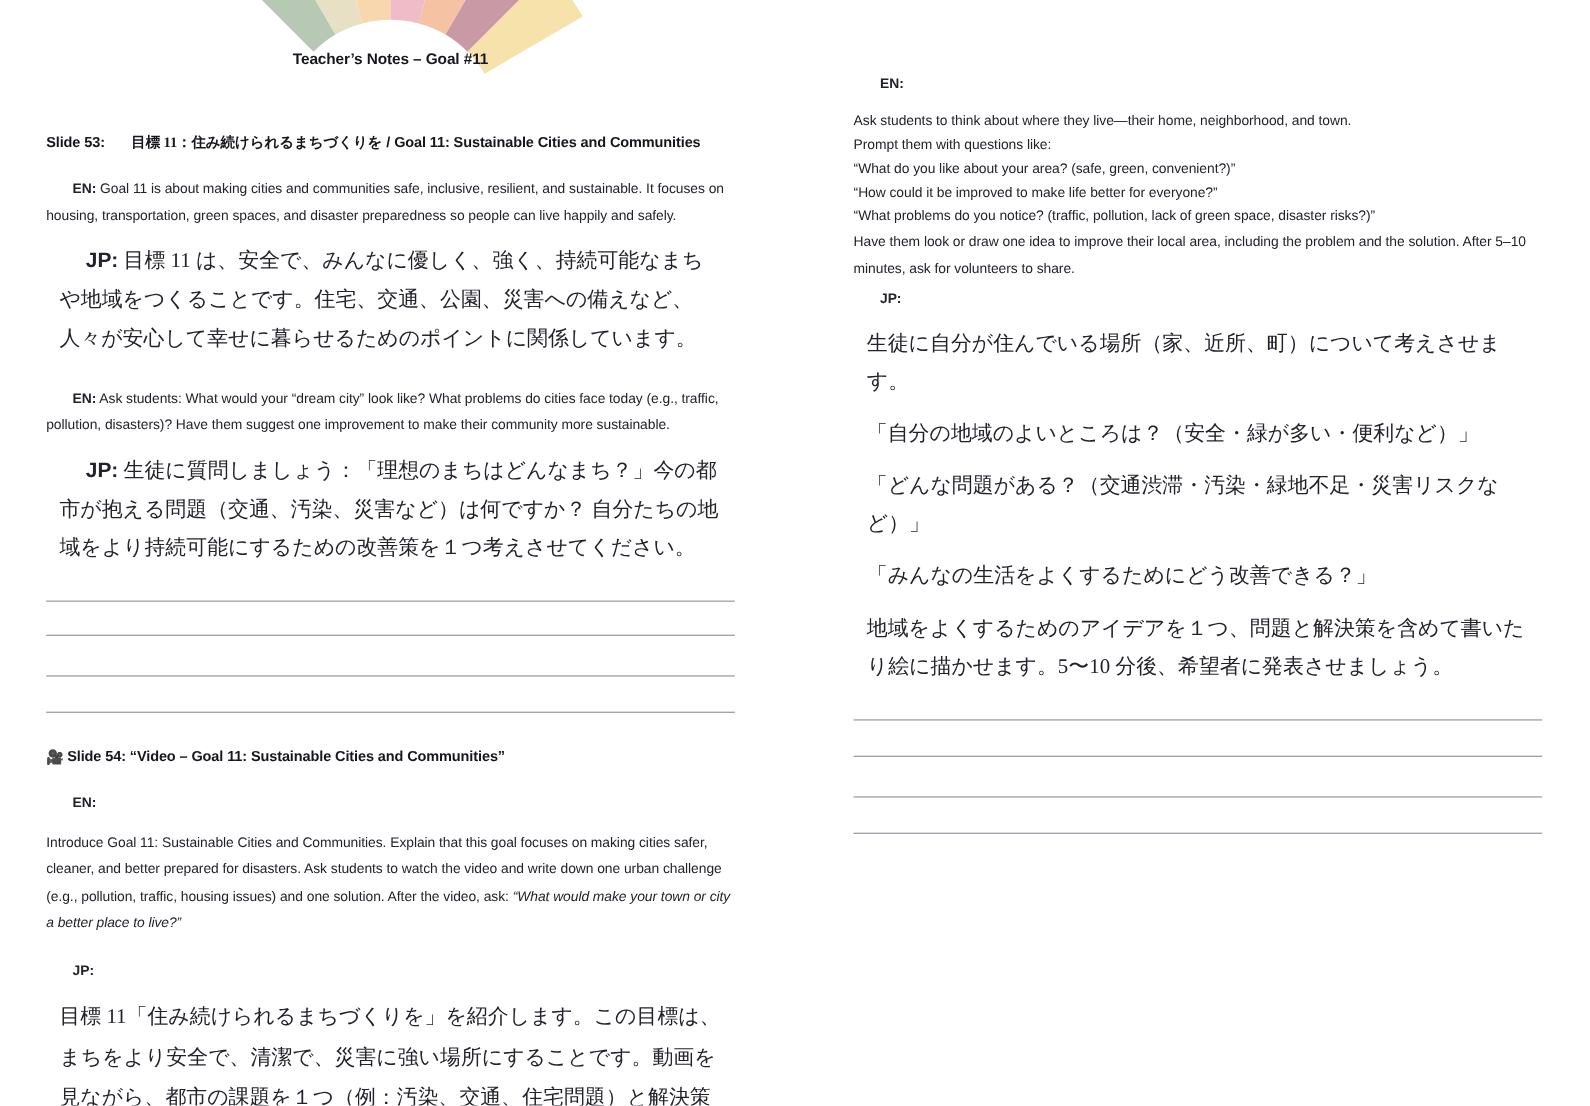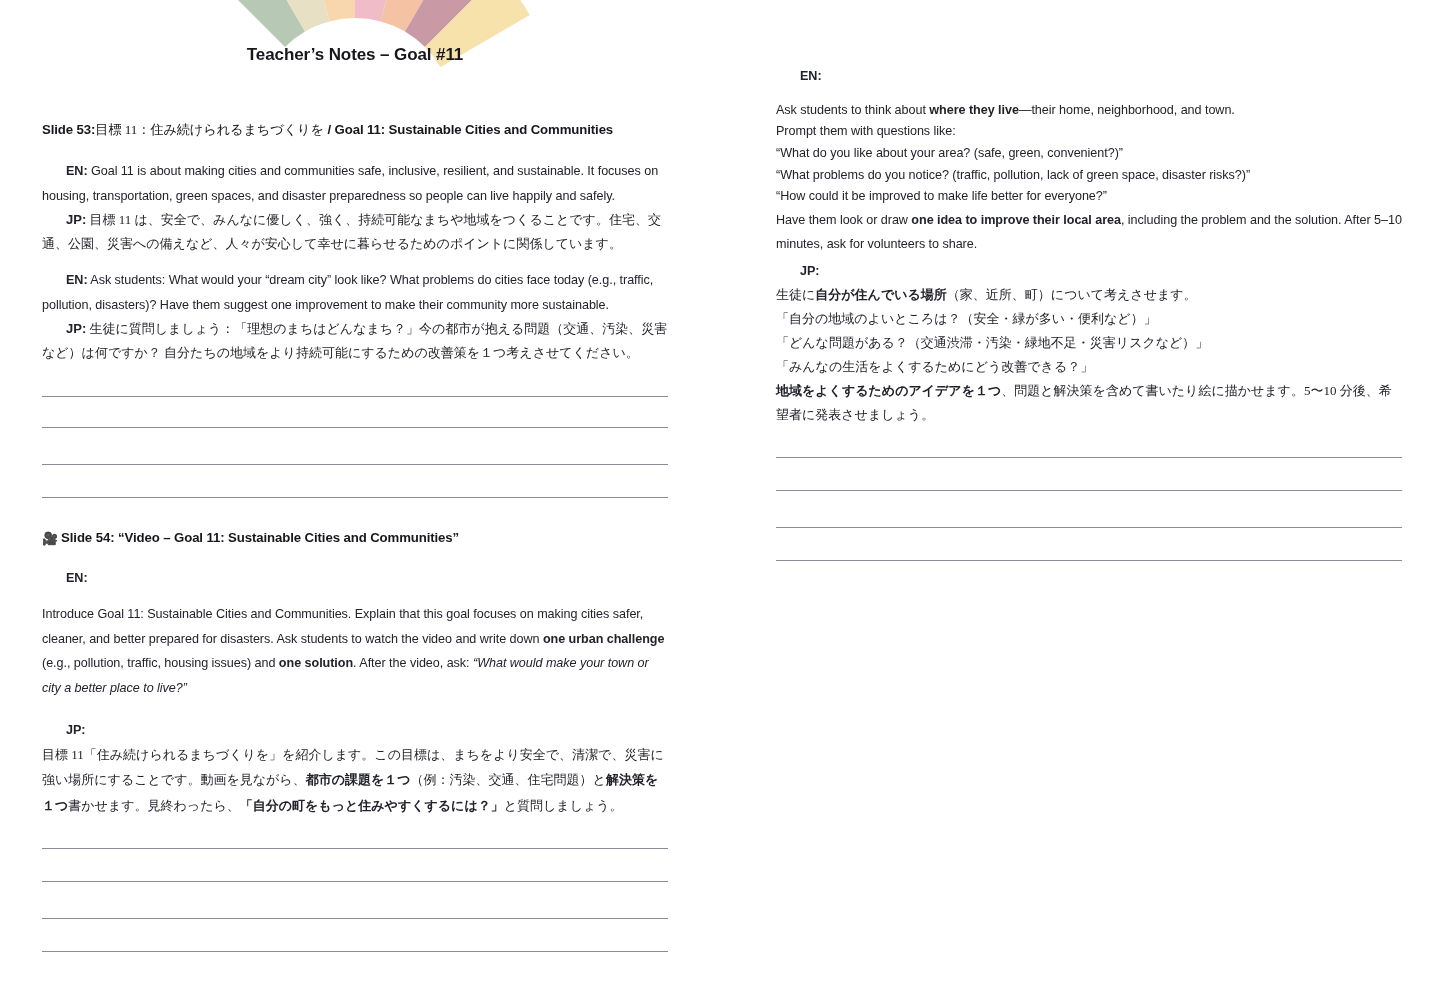--- a/index.html
+++ b/index.html
@@ -43,64 +43,64 @@
   .col-left  { left: 42px;  width: 626px; }
   .col-right { left: 776px; width: 626px; }
 
   
   .doc-title {
     position: absolute;
     left: 120px;
     top: 45px;
     width: 470px;
     text-align: center;
-    font-size: 17px;
+    font-size: 14px;
     font-weight: bold;
     letter-spacing: -0.1px;
     color: #16161d;
   }
 
   .slide-head {
     font-size: 13.2px;
     font-weight: bold;
     color: #16161d;
     line-height: 1.45;
     letter-spacing: -0.1px;
   }
-  .slide-head .jp { font-family: "Liberation Serif", serif; font-weight: normal; }
+  .slide-head .jp { font-family: "Liberation Serif", serif; font-weight: bold; margin-left: 24px; }
 
   .head-icon {
     font-family: "DejaVu Sans", sans-serif;
     font-size: 13px;
     margin-right: 3px;
     vertical-align: -1px;
   }
   .icon-cam  { color: #3b3b42; }
   .icon-hand { color: #e8a33d; }
 
   p.para {
     margin: 0;
     font-size: 12.6px;
     line-height: 1.95;
     color: #22222b;
     letter-spacing: -0.05px;
   }
   p.para.tight { line-height: 1.72; }
 
   p.jp {
-    margin: 0;
+    margin: 12px;
     font-family: "Liberation Serif", serif;
-    font-size: 13px;
+    font-size: 19px;
     line-height: 1.85;
     color: #22222b;
   }
   p.jp.loose { line-height: 1.95; }
 
   .lbl { font-weight: bold; padding-left: 24px; }
-  b   { font-weight: bold; }
+  b   { font-weight: normal; }
   i   { font-style: italic; }
 
   .spacer-sm  { height: 12px; }
   .spacer-md  { height: 20px; }
   .spacer-lg  { height: 30px; }
 
   
   .rules { }
   .rule {
     height: 0;
@@ -182,22 +182,22 @@
 
 
   <div class="spacer-md"></div>
 
   <p class="para tight"><span class="lbl">EN:</span></p>
   <div class="spacer-sm"></div>
 
   <p class="para tight"><span>Ask students to think about </span><b>where they live</b><span>—their home, neighborhood, and town.</span></p>
   <p class="para tight">Prompt them with questions like:</p>
   <p class="para tight">“What do you like about your area? (safe, green, convenient?)”</p>
+  <p class="para tight">“How could it be improved to make life better for everyone?”</p>
   <p class="para tight">“What problems do you notice? (traffic, pollution, lack of green space, disaster risks?)”</p>
-  <p class="para tight">“How could it be improved to make life better for everyone?”</p>
   <p class="para"><span>Have them look or draw </span><b>one idea to improve their local area</b><span>, including the problem and the solution. After 5–10 minutes, ask for volunteers to share.</span></p>
 
   <p class="para tight" style="margin-top:4px;"><span class="lbl">JP:</span></p>
 
   <p class="jp"><span>生徒に</span><b>自分が住んでいる場所</b><span>（家、近所、町）について考えさせます。</span></p>
   <p class="jp">「自分の地域のよいところは？（安全・緑が多い・便利など）」</p>
   <p class="jp">「どんな問題がある？（交通渋滞・汚染・緑地不足・災害リスクなど）」</p>
   <p class="jp">「みんなの生活をよくするためにどう改善できる？」</p>
   <p class="jp"><b>地域をよくするためのアイデアを１つ</b><span>、問題と解決策を含めて書いたり絵に描かせます。5〜10 分後、希望者に発表させましょう。</span></p>
 

